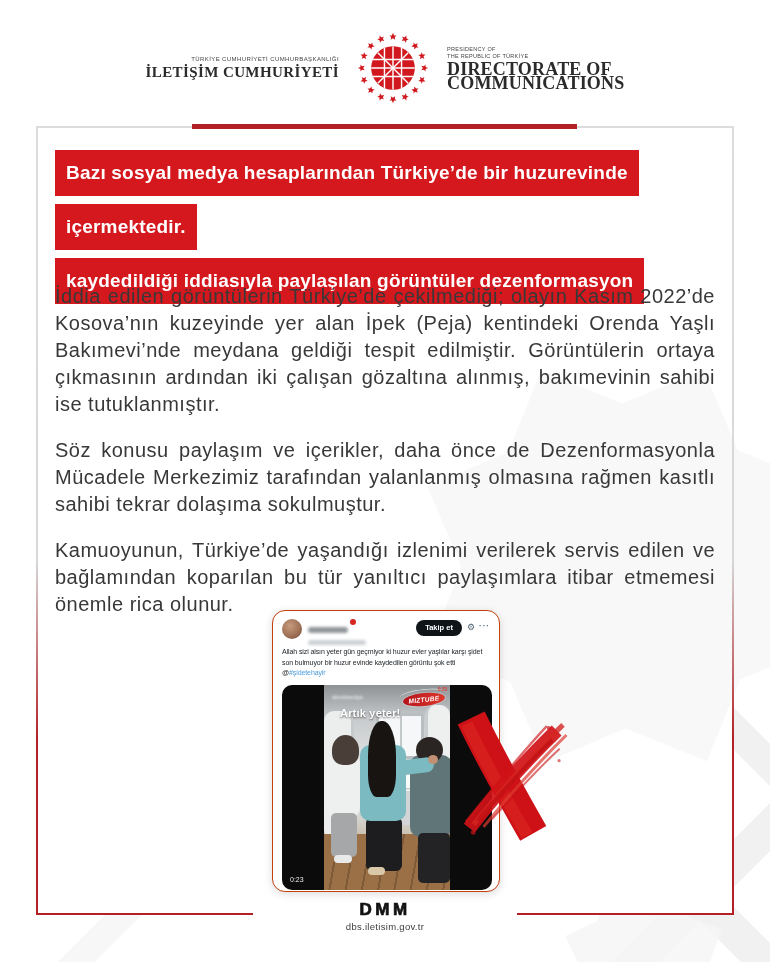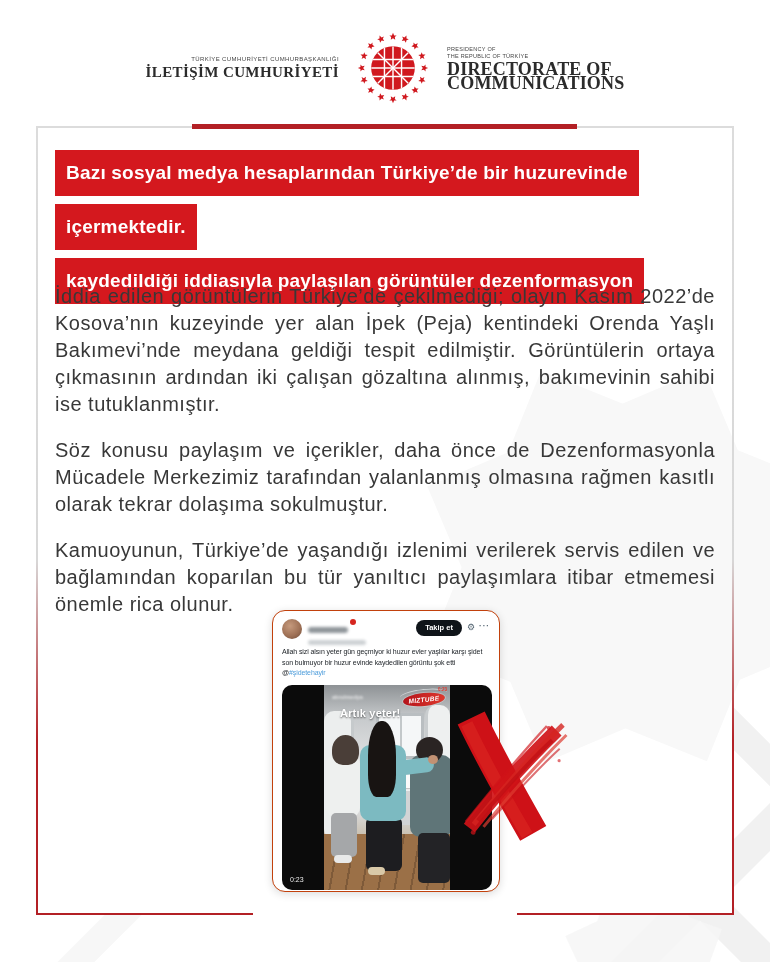--- a/index.html
+++ b/index.html
@@ -176,21 +176,21 @@
     <div class="b-bot seg-r"></div>
 
     <div class="headline">
       <div class="hl-line">Bazı sosyal medya hesaplarından Türkiye’de bir huzurevinde</div>
       <div class="hl-line">içermektedir.</div>
       <div class="hl-line">kaydedildiği iddiasıyla paylaşılan görüntüler dezenformasyon</div>
     </div>
 
     <div class="bodytext">
       <p>İddia edilen görüntülerin Türkiye’de çekilmediği; olayın Kasım 2022’de Kosova’nın kuzeyinde yer alan İpek (Peja) kentindeki Orenda Yaşlı Bakımevi’nde meydana geldiği tespit edilmiştir. Görüntülerin ortaya çıkmasının ardından iki çalışan gözaltına alınmış, bakımevinin sahibi ise tutuklanmıştır.</p>
-      <p>Söz konusu paylaşım ve içerikler, daha önce de Dezenformasyonla Mücadele Merkezimiz tarafından yalanlanmış olmasına rağmen kasıtlı olarak tekrar dolaşıma sokulmuştur.</p>
+      <p>Söz konusu paylaşım ve içerikler, daha önce de Dezenformasyonla Mücadele Merkezimiz tarafından yalanlanmış olmasına rağmen kasıtlı sahibi tekrar dolaşıma sokulmuştur.</p>
       <p>Kamuoyunun, Türkiye’de yaşandığı izlenimi verilerek servis edilen ve bağlamından koparılan bu tür yanıltıcı paylaşımlara itibar etmemesi önemle rica olunur.</p>
     </div>
 
     <div class="tweet">
       <div class="t-head">
         <div class="t-avatar"></div>
         <div class="t-names">
           <div><span class="t-nameblur"></span><span class="t-flagdot"></span></div>
           <div class="t-handleblur"></div>
         </div>
@@ -241,14 +241,18 @@
       <path d="M104,32 C80,56 54,90 34,116" stroke="#c00f14" stroke-width="4" fill="none" opacity=".75"></path>
       <path d="M118,26 C94,52 62,92 40,122" stroke="#dd3a30" stroke-width="3" fill="none" opacity=".7"></path>
       <path d="M98,18 C76,44 48,82 22,118" stroke="#d01318" stroke-width="2.5" fill="none" opacity=".65"></path>
       <path d="M112,40 C92,60 66,92 48,114" stroke="#c81218" stroke-width="2" fill="none" opacity=".6"></path>
       <circle cx="100" cy="20" r="2" fill="#d01318" opacity=".7"></circle>
       <circle cx="30" cy="128" r="2.4" fill="#d01318" opacity=".7"></circle>
       <circle cx="112" cy="52" r="1.6" fill="#d01318" opacity=".6"></circle>
     </g>
   </svg>
 
+  <div class="footer">
+    <div class="dmm">DMM</div>
+    <div class="dmm-url">dbs.iletisim.gov.tr</div>
+  </div>
 
 </div>
 
 </body></html>

